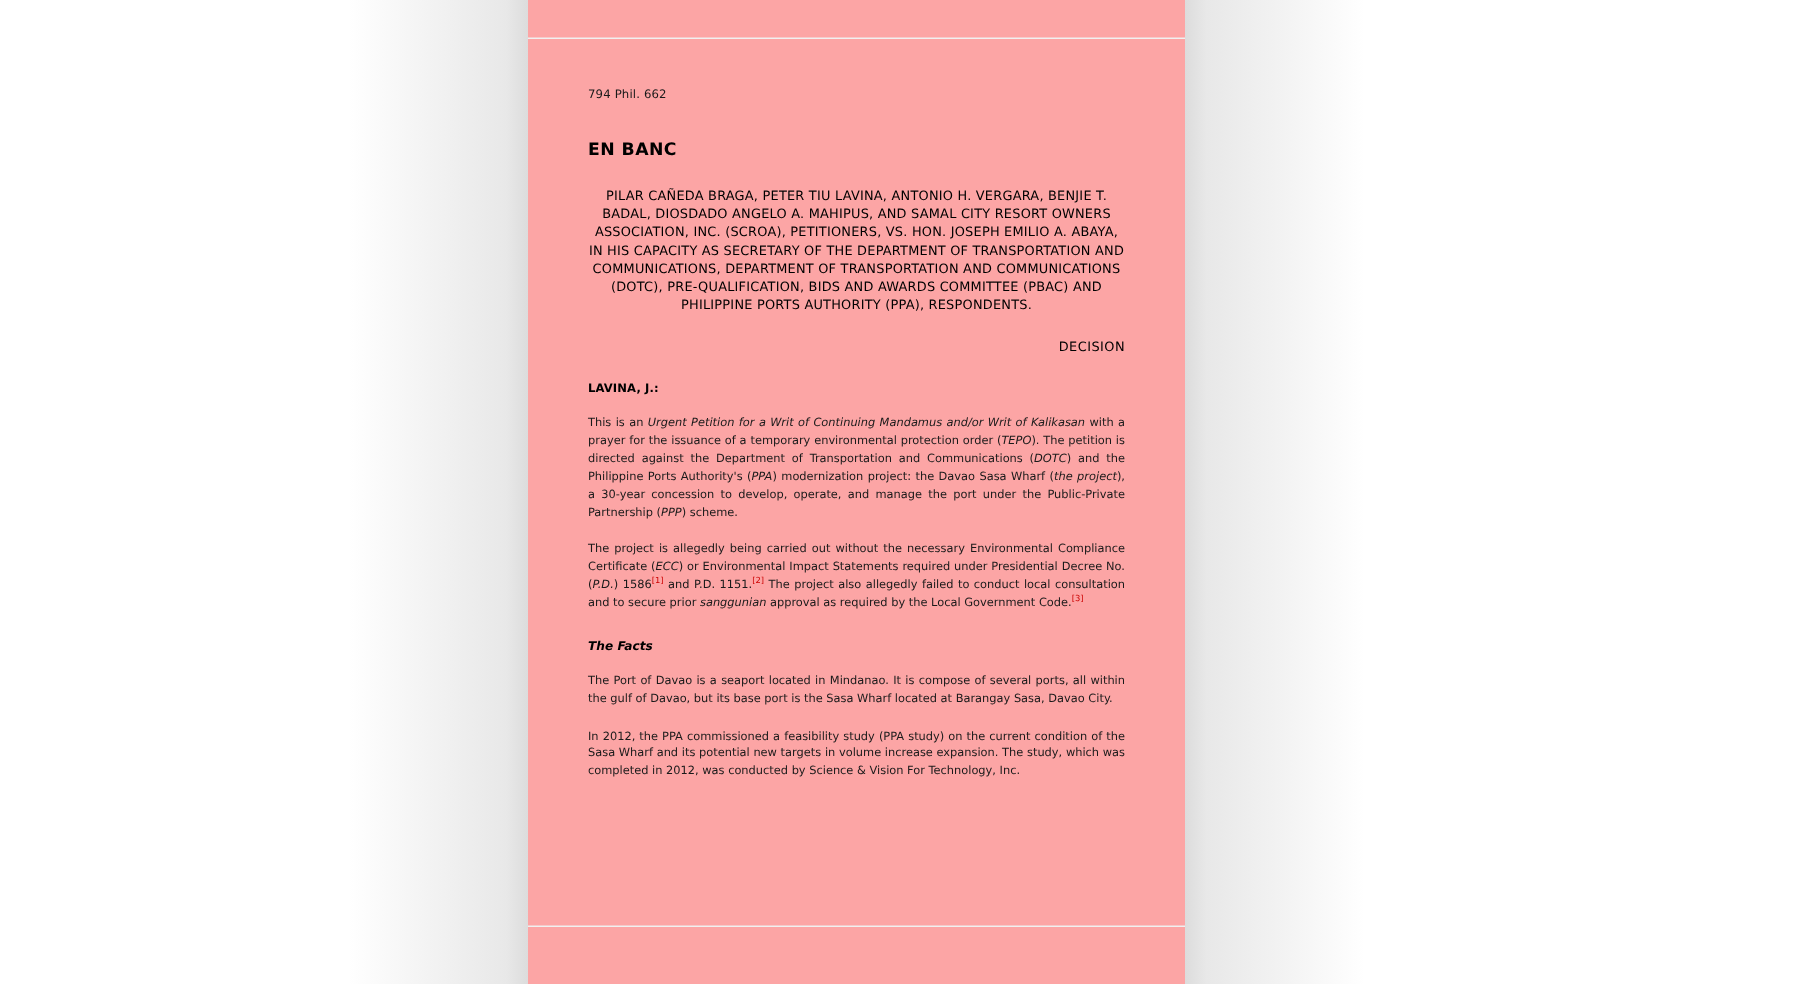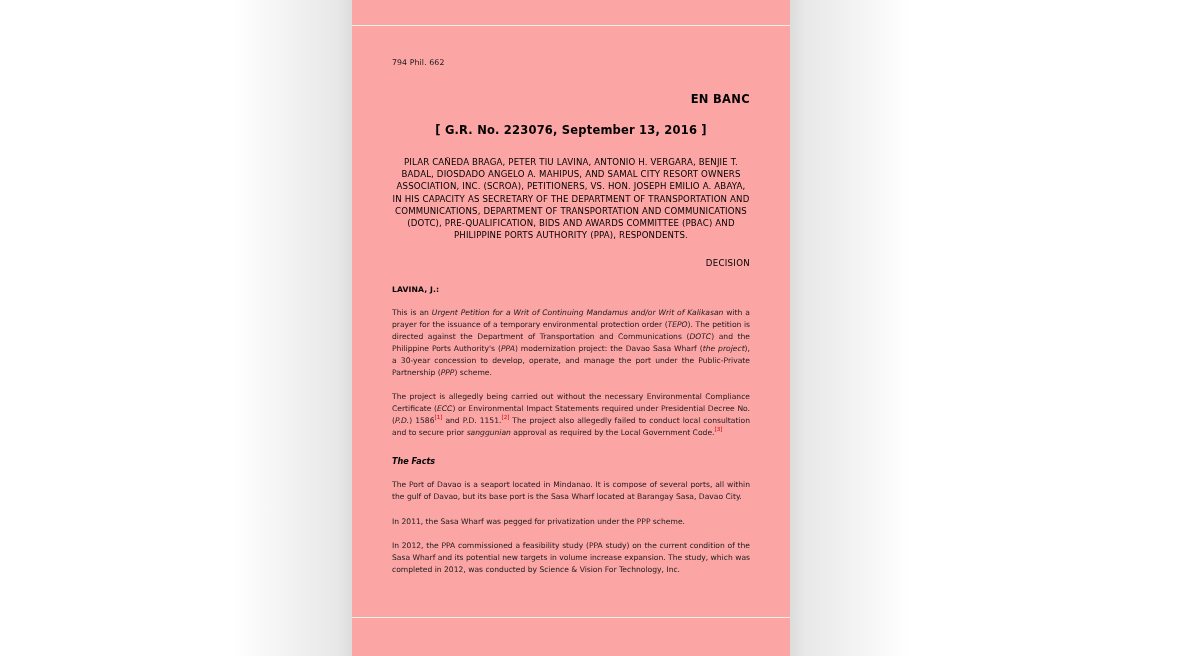--- a/index.html
+++ b/index.html
@@ -72,21 +72,21 @@
 
   
   .cite {
     font-size: 7.8px;
     color: #1a1a1a;
     margin-top: 58px;
     letter-spacing: 0.1px;
   }
 
   .en-banc {
-    text-align: right;
+    text-align: left;
     font-size: 11.5px;
     font-weight: bold;
     color: #000;
     margin-top: 25px;
     letter-spacing: 0.3px;
   }
 
   .gr-no {
     text-align: center;
     font-size: 11.5px;
@@ -163,35 +163,33 @@
 
     <div class="page-seam seam-top"></div>
     <div class="page-seam seam-bottom"></div>
 
     <div class="page-content">
 
       <div class="cite">794 Phil. 662</div>
 
       <div class="en-banc">EN BANC</div>
 
-      <div class="gr-no">[ G.R. No. 223076, September 13, 2016 ]</div>
 
       <div class="parties">PILAR CAÑEDA BRAGA, PETER TIU LAVINA, ANTONIO H. VERGARA, BENJIE T. BADAL, DIOSDADO ANGELO A. MAHIPUS, AND SAMAL CITY RESORT OWNERS ASSOCIATION, INC. (SCROA), PETITIONERS, VS. HON. JOSEPH EMILIO A. ABAYA, IN HIS CAPACITY AS SECRETARY OF THE DEPARTMENT OF TRANSPORTATION AND COMMUNICATIONS, DEPARTMENT OF TRANSPORTATION AND COMMUNICATIONS (DOTC), PRE-QUALIFICATION, BIDS AND AWARDS COMMITTEE (PBAC) AND PHILIPPINE PORTS AUTHORITY (PPA), RESPONDENTS.</div>
 
       <div class="decision-head">DECISION</div>
 
       <div class="ponente">LAVINA, J.:</div>
 
       <p class="body-p"><span>This is an </span><i>Urgent Petition for a Writ of Continuing Mandamus and/or Writ of Kalikasan</i><span> with a prayer for the issuance of a temporary environmental protection order (</span><i>TEPO</i><span>). The petition is directed against the Department of Transportation and Communications (</span><i>DOTC</i><span>) and the Philippine Ports Authority's (</span><i>PPA</i><span>) modernization project: the Davao Sasa Wharf (</span><i>the project</i><span>), a 30-year concession to develop, operate, and manage the port under the Public-Private Partnership (</span><i>PPP</i><span>) scheme.</span></p>
 
       <p class="body-p"><span>The project is allegedly being carried out without the necessary Environmental Compliance Certificate (</span><i>ECC</i><span>) or Environmental Impact Statements required under Presidential Decree No. (</span><i>P.D.</i><span>) 1586</span><a class="fn">[1]</a><span> and P.D. 1151.</span><a class="fn">[2]</a><span> The project also allegedly failed to conduct local consultation and to secure prior </span><i>sanggunian</i><span> approval as required by the Local Government Code.</span><a class="fn">[3]</a></p>
 
       <div class="section-head">The Facts</div>
 
       <p class="body-p">The Port of Davao is a seaport located in Mindanao. It is compose of several ports, all within the gulf of Davao, but its base port is the Sasa Wharf located at Barangay Sasa, Davao City.</p>
 
-      <p class="body-p">In 2011, the Sasa Wharf was pegged for privatization under the PPP scheme.</p>
 
       <p class="body-p">In 2012, the PPA commissioned a feasibility study (PPA study) on the current condition of the Sasa Wharf and its potential new targets in volume increase expansion. The study, which was completed in 2012, was conducted by Science &amp; Vision For Technology, Inc.</p>
 
     </div>
   </div>
 </div>
 
 </body></html>

